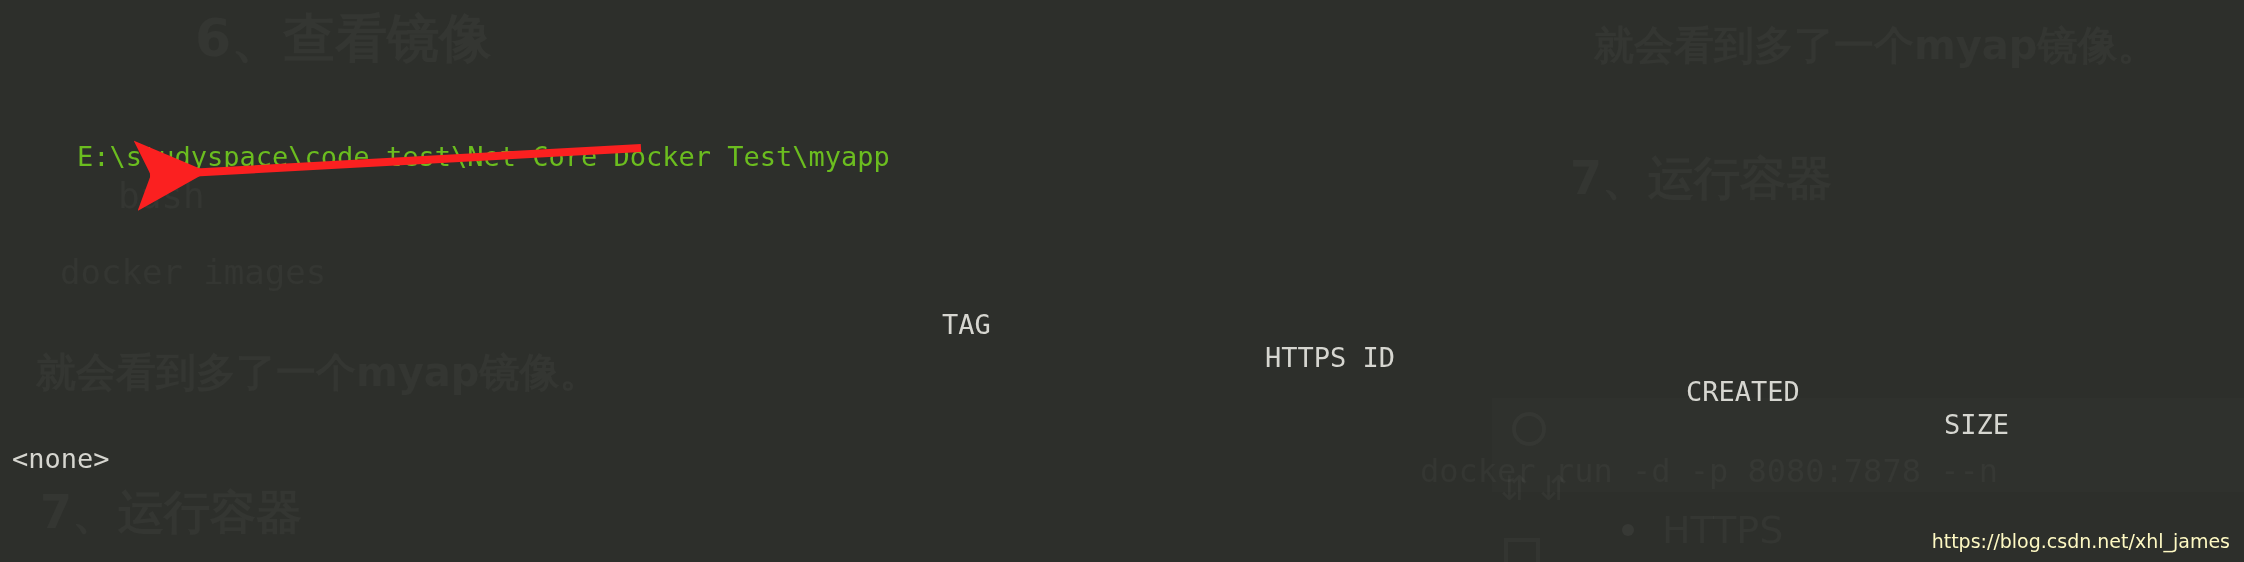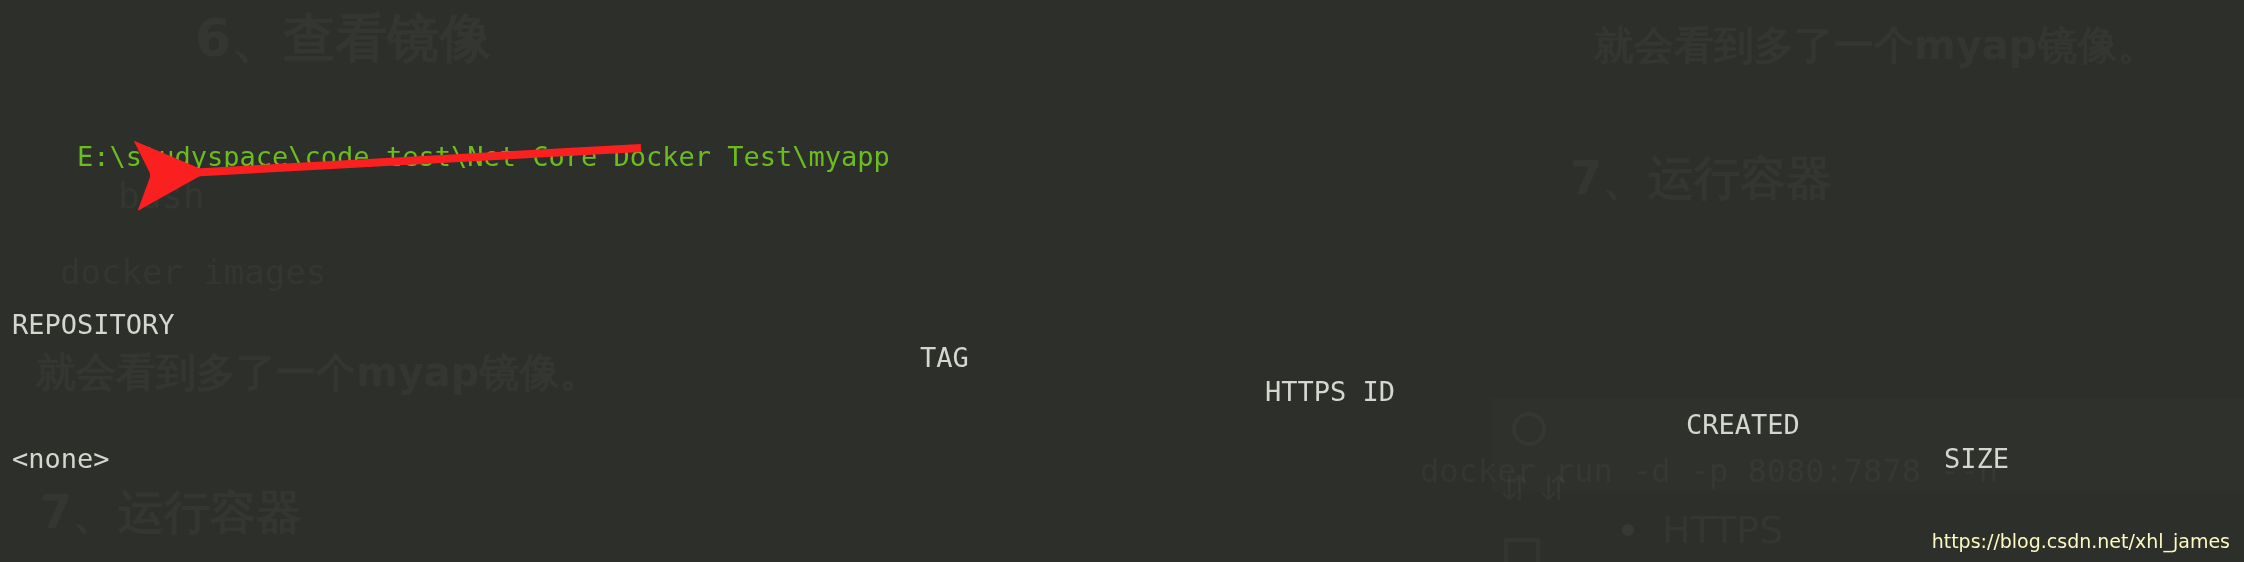--- a/index.html
+++ b/index.html
@@ -36,21 +36,21 @@
     white-space:pre;
   }
   .line { height:33.5px; position:relative; }
   .prompt   { color:#6bbd1f; }
   .out      { color:#d6d6d0; }
   .cmd      { color:#d6d6d0; }
   .lam      { color:#d6d6d0; }
 
   
   .col-repo { position:absolute; left:0px; }
-  .col-tag  { position:absolute; left:908px; }
+  .col-tag  { position:absolute; left:930px; }
   .col-id   { position:absolute; left:1253px; }
   .col-crd  { position:absolute; left:1674px; }
   .col-size { position:absolute; left:1932px; }
 
   
   .arrow-layer { position:absolute; inset:0; z-index:5; pointer-events:none; }
 
   
   .csdn {
     position:absolute; right:14px; bottom:10px; z-index:6;
@@ -94,21 +94,20 @@
 </div>
 
 <div class="term">
 
   <div class="line">
     <span class="prompt">E:\studyspace\code test\Net Core Docker Test\myapp</span>
   </div>
 
 
   <div class="line">
-    <span class="out col-repo">REPOSITORY</span>
     <span class="out col-tag">TAG</span>
     <span class="out col-id">HTTPS ID</span>
     <span class="out col-crd">CREATED</span>
     <span class="out col-size">SIZE</span>
   </div>
 
   <div class="line">
     <span class="out col-repo">&lt;none&gt;</span>
     
     

